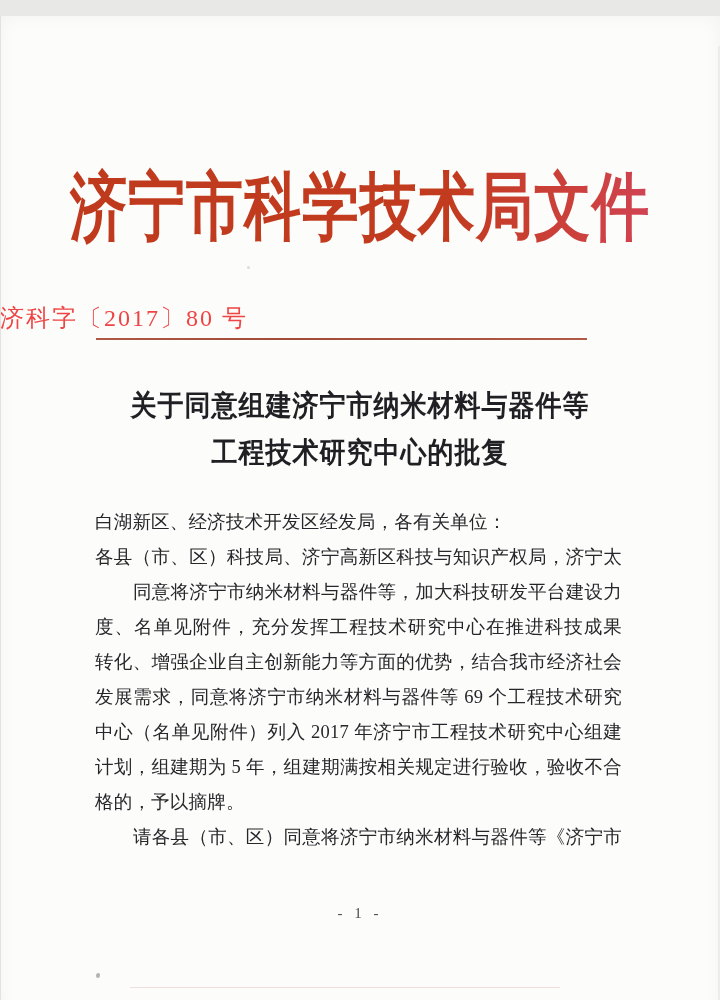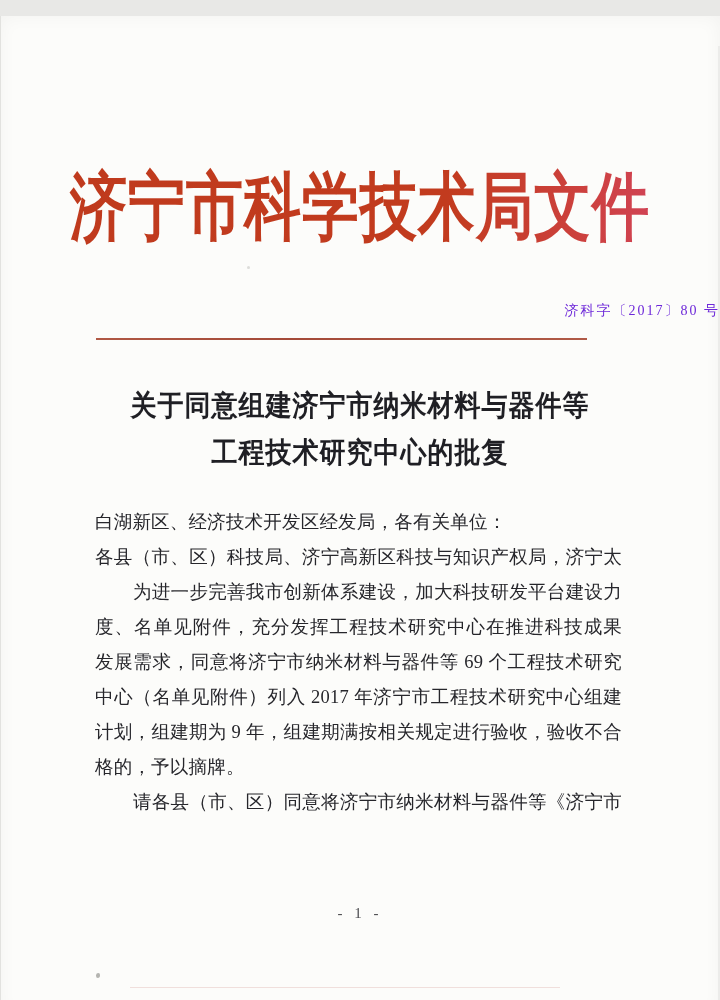--- a/index.html
+++ b/index.html
@@ -41,24 +41,24 @@
       color: transparent;
     }
   }
 
   
   .doc-number {
     position: absolute;
     top: 286px;
     left: 0;
     width: 100%;
-    text-align: right;
-    font-size: 14px;
+    text-align: left;
+    font-size: 24px;
     letter-spacing: 2px;
-    color: #6d28d9;
+    color: #ef4444;
     font-weight: 500;
   }
 
   
   .red-rule {
     position: absolute;
     top: 322px;
     left: 96px;
     width: 491px;
     height: 2px;
@@ -164,25 +164,26 @@
   <div class="red-rule"></div>
 
   <div class="doc-title">
     <div>关于同意组建济宁市纳米材料与器件等</div>
     <div>工程技术研究中心的批复</div>
   </div>
 
   <div class="body-block">
       <div class="body-line">白湖新区、经济技术开发区经发局，各有关单位：</div>
       <div class="body-line fill">各县（市、区）科技局、济宁高新区科技与知识产权局，济宁太</div>
-      <div class="body-line indent fill">为进一步完善我市创新体系建设，加大科技研发平台建设力</div>
+      <div class="body-line indent fill">同意将济宁市纳米材料与器件等，加大科技研发平台建设力</div>
       <div class="body-line fill">度、名单见附件，充分发挥工程技术研究中心在推进科技成果</div>
+      <div class="body-line fill">转化、增强企业自主创新能力等方面的优势，结合我市经济社会</div>
       <div class="body-line fill">发展需求，同意将济宁市纳米材料与器件等 69 个工程技术研究</div>
       <div class="body-line fill">中心（名单见附件）列入 2017 年济宁市工程技术研究中心组建</div>
-      <div class="body-line fill">计划，组建期为 9 年，组建期满按相关规定进行验收，验收不合</div>
+      <div class="body-line fill">计划，组建期为 5 年，组建期满按相关规定进行验收，验收不合</div>
       <div class="body-line">格的，予以摘牌。</div>
       <div class="body-line indent fill">请各县（市、区）同意将济宁市纳米材料与器件等《济宁市</div>
     </div>
 
   <div class="page-number">- 1 -</div>
 
   <div class="artifact edge-left"></div>
   <div class="artifact edge-right"></div>
   <div class="artifact edge-bottom-faint"></div>
   <div class="artifact edge-bottom-dark"></div>

